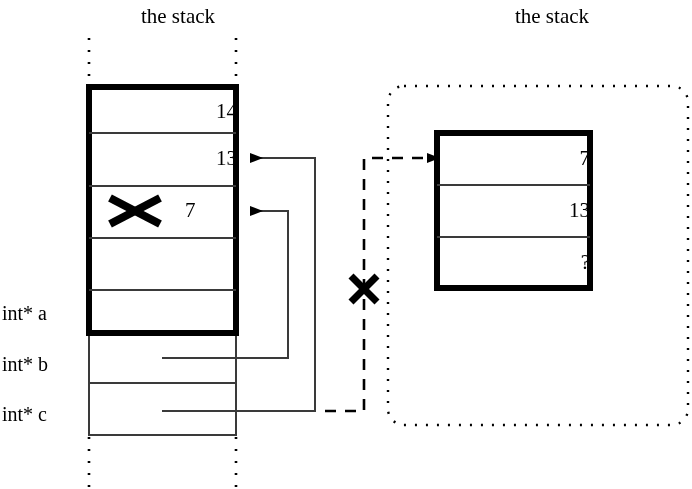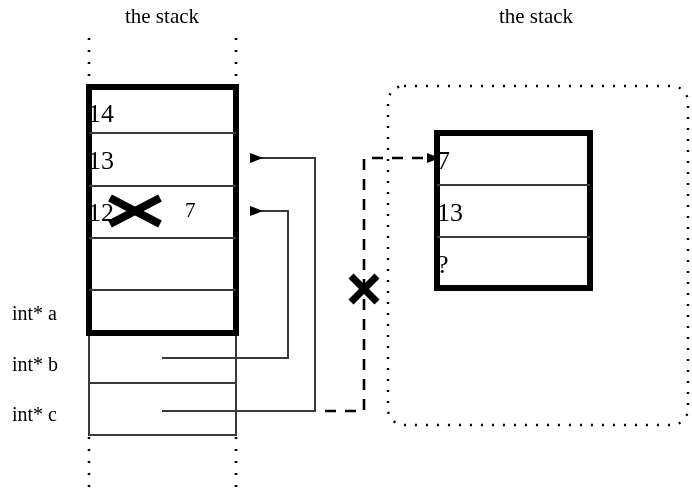--- a/index.html
+++ b/index.html
@@ -15,44 +15,45 @@
     overflow: hidden;
     font-family: "Liberation Serif", "DejaVu Serif", serif;
     color: #000000;
   }
   .title {
     position: absolute;
     font-size: 21px;
     line-height: 1;
     white-space: nowrap;
     color: #000;
+    padding-left: 16px;
   }
   #title-stack { left: 0; top: 6px; width: 324px; text-align: center; }
   #title-heap  { left: 380px; top: 6px; width: 312px; text-align: center; }
 
   .var-label {
     position: absolute;
     font-size: 20px;
     line-height: 1;
     white-space: nowrap;
-    left: 12px;
+    left: 2px;
     text-align: center;
   }
 
   .svg-layer {
     position: absolute;
     left: 0; top: 0;
     width: 692px; height: 489px;
   }
 
   .cell-text {
     position: absolute;
-    font-size: 26px;
+    font-size: 21px;
     line-height: 1;
-    text-align: left;
+    text-align: right;
     white-space: nowrap;
   }
   .stack-cell-text { width: 149px; left: 88px; }
   .heap-cell-text  { width: 153px; left: 437px; }
   .struck-val {
     position: absolute;
     font-size: 21px;
     line-height: 1;
     white-space: nowrap;
   }
@@ -128,21 +129,20 @@
     </g>
 
     <g stroke="#000" stroke-width="8" stroke-linecap="butt">
       <line x1="110" y1="198" x2="160" y2="224"></line>
       <line x1="160" y1="198" x2="110" y2="224"></line>
     </g>
   </svg>
 
   <div class="cell-text stack-cell-text" style="top:101px">14</div>
   <div class="cell-text stack-cell-text" style="top:148px">13</div>
-  <div class="cell-text stack-cell-text" style="top:200px">12</div>
   <div class="struck-val" style="left:185px; top:200px">7</div>
 
   <div class="cell-text heap-cell-text" style="top:148px">7</div>
   <div class="cell-text heap-cell-text" style="top:200px">13</div>
   <div class="cell-text heap-cell-text" style="top:252px">?</div>
 
   <div class="var-label" style="top:303px">int* a</div>
   <div class="var-label" style="top:354px">int* b</div>
   <div class="var-label" style="top:404px">int* c</div>
 

